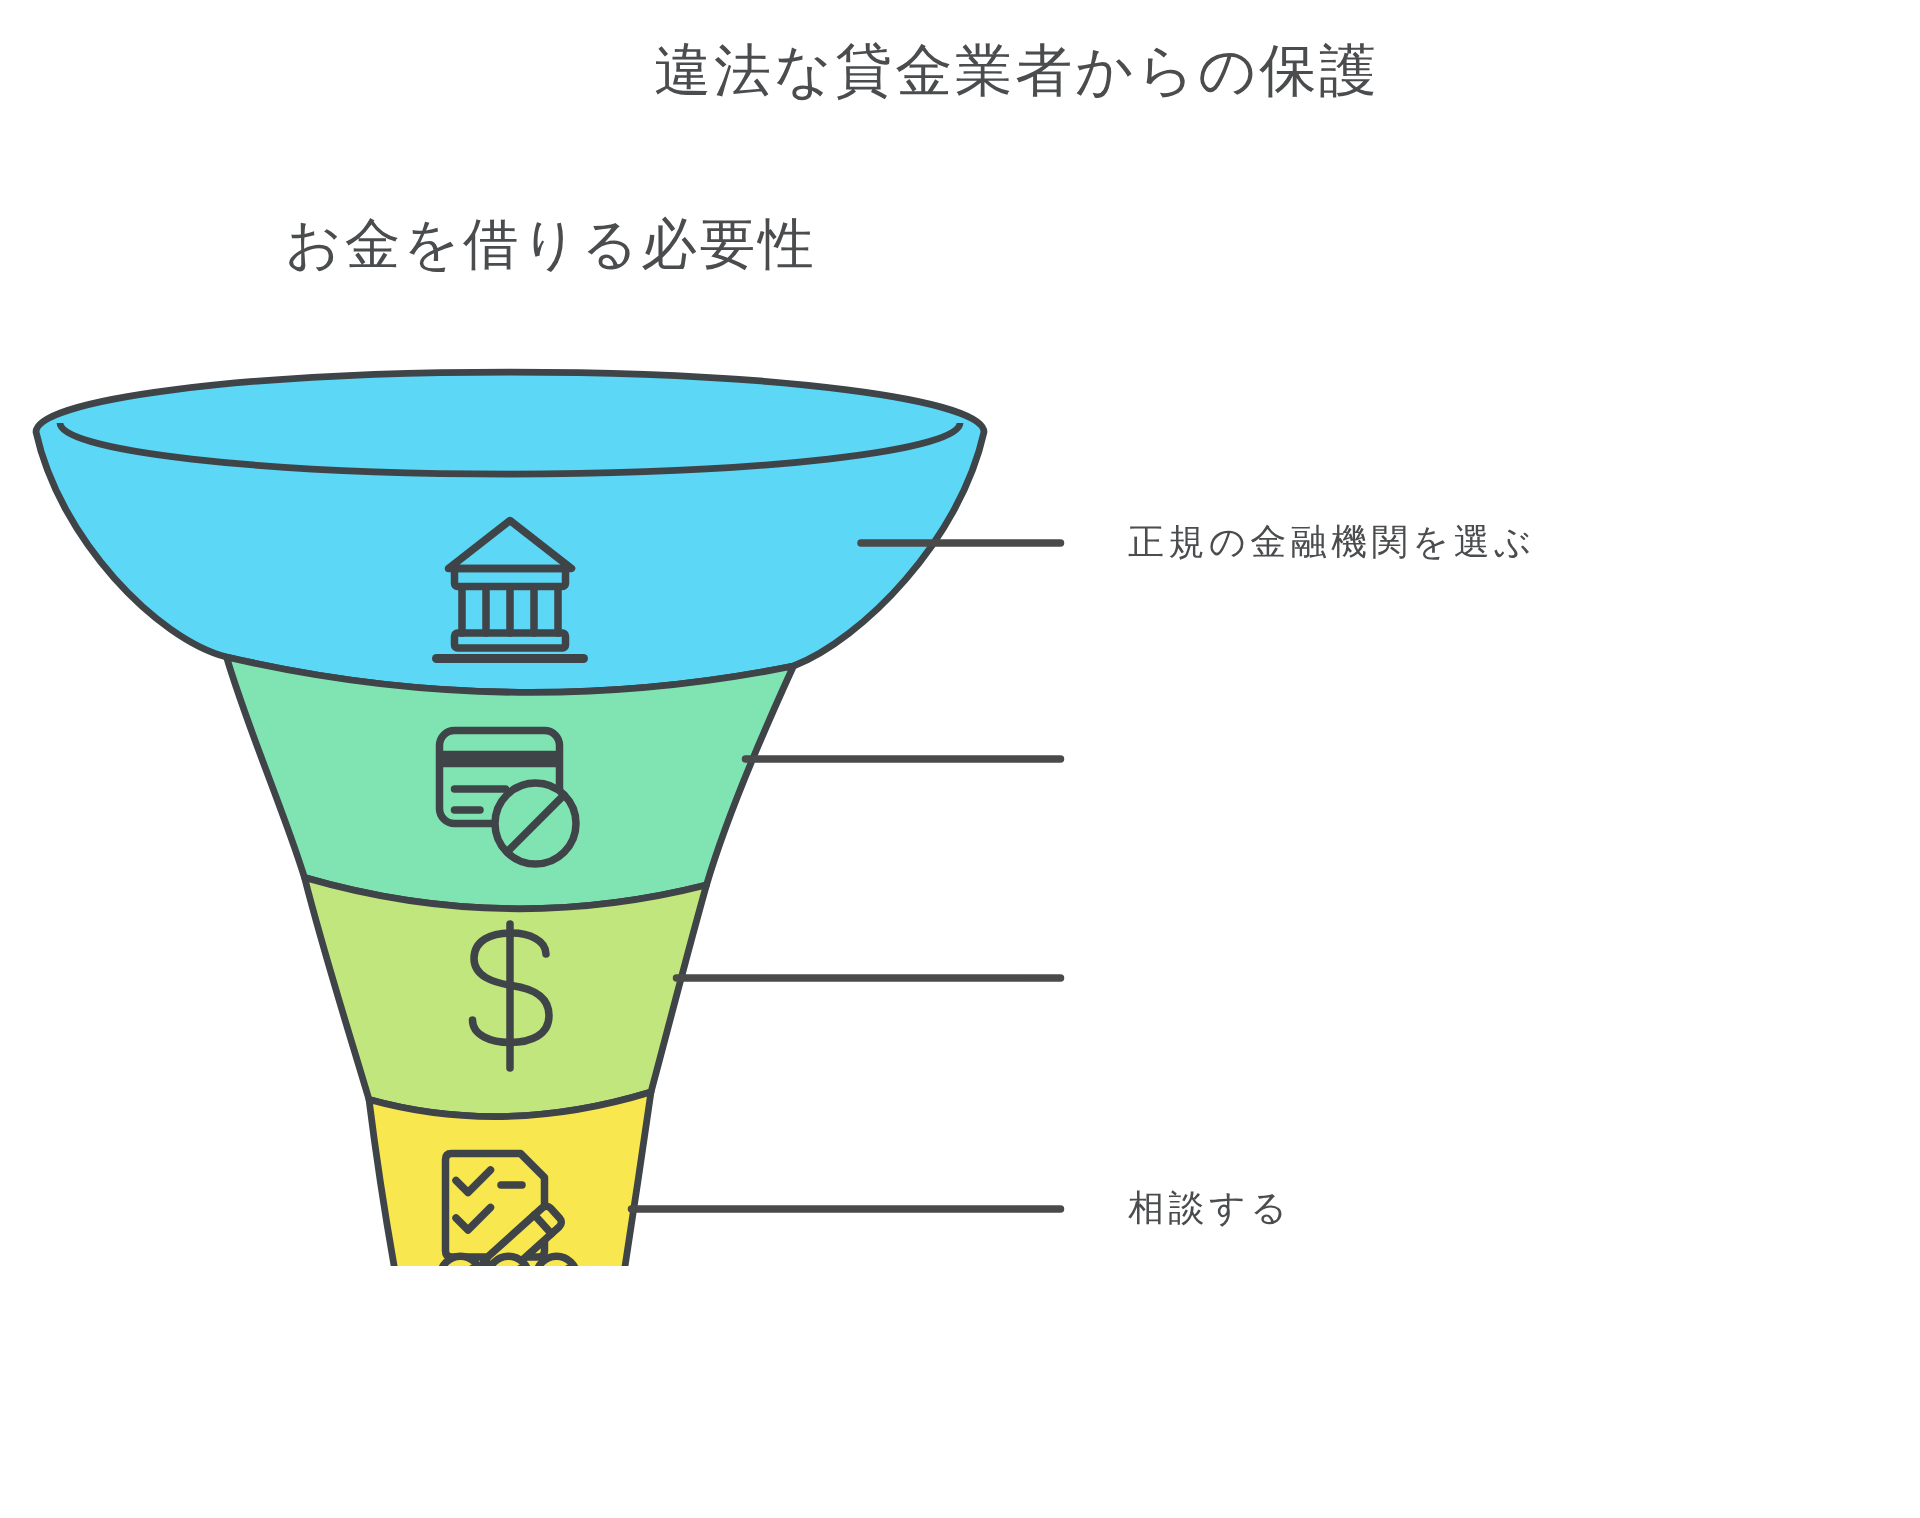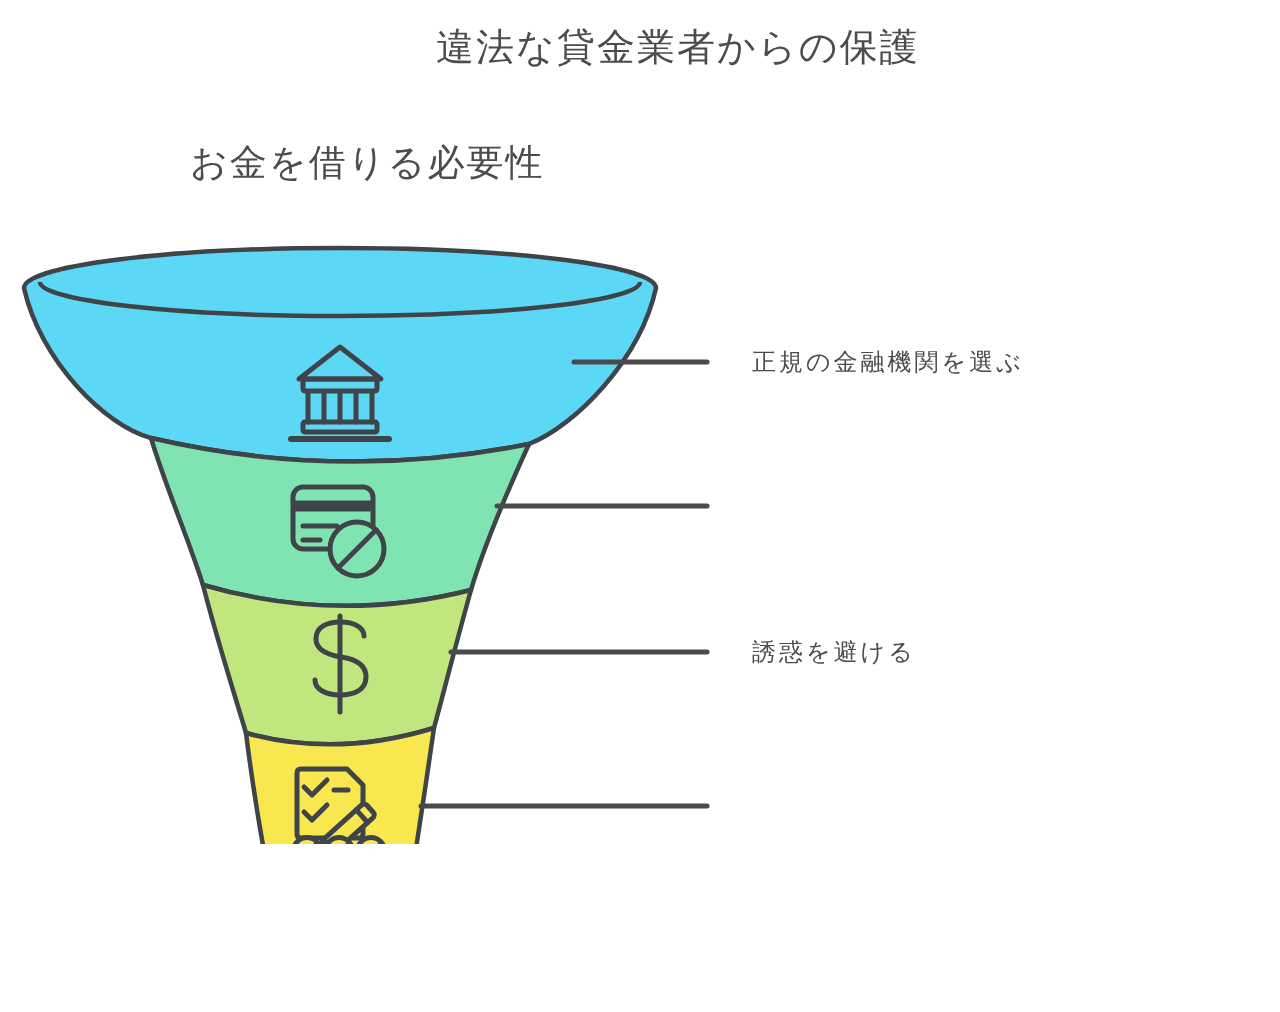--- a/index.html
+++ b/index.html
@@ -78,15 +78,15 @@
       <path d="M298,855 L316,845 M330,855 L348,845 M362,855 L380,845"></path>
       <path d="M290,881 Q307,860 324,881 M322,881 Q339,860 356,881 M354,881 Q371,860 388,881"></path>
     </g>
   </svg>
 
   <div class="txt title">違法な貸金業者からの保護</div>
 
   <div class="txt top-label">お金を借りる必要性</div>
 
   <div class="txt stage-label s1">正規の金融機関を選ぶ</div>
-  <div class="txt stage-label s3">誘惑を避ける</div>
+  <div class="txt stage-label s4">相談する</div>
 
 </div>
 
 </body></html>

